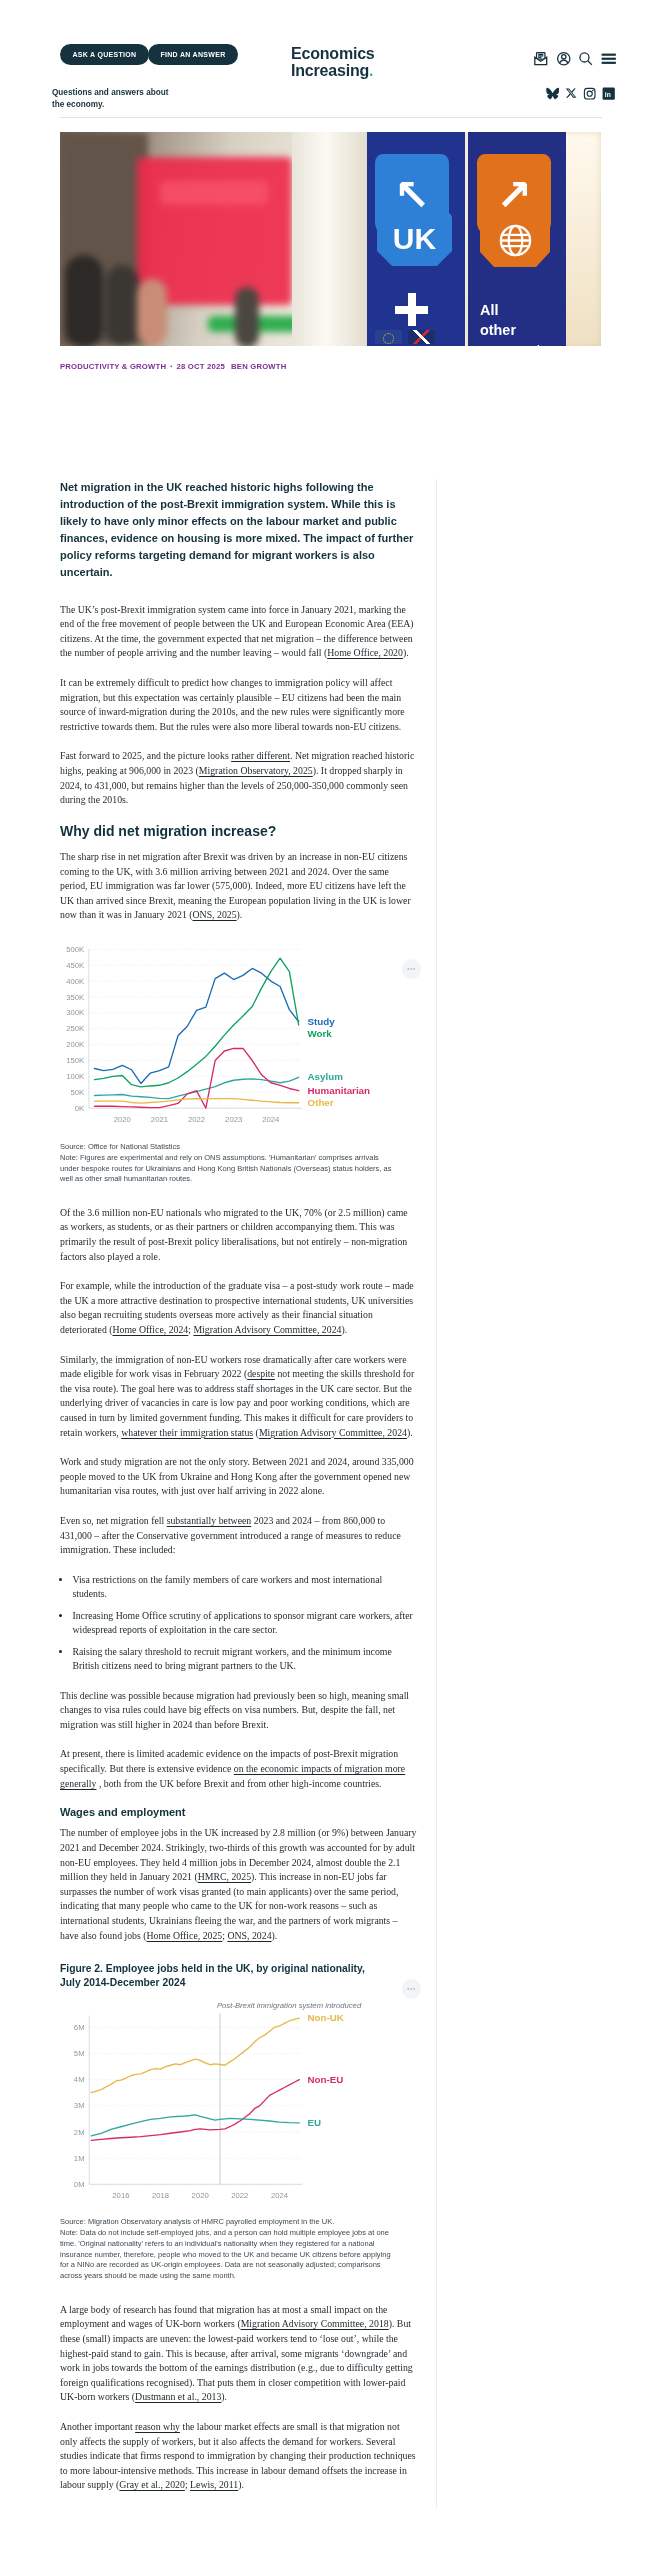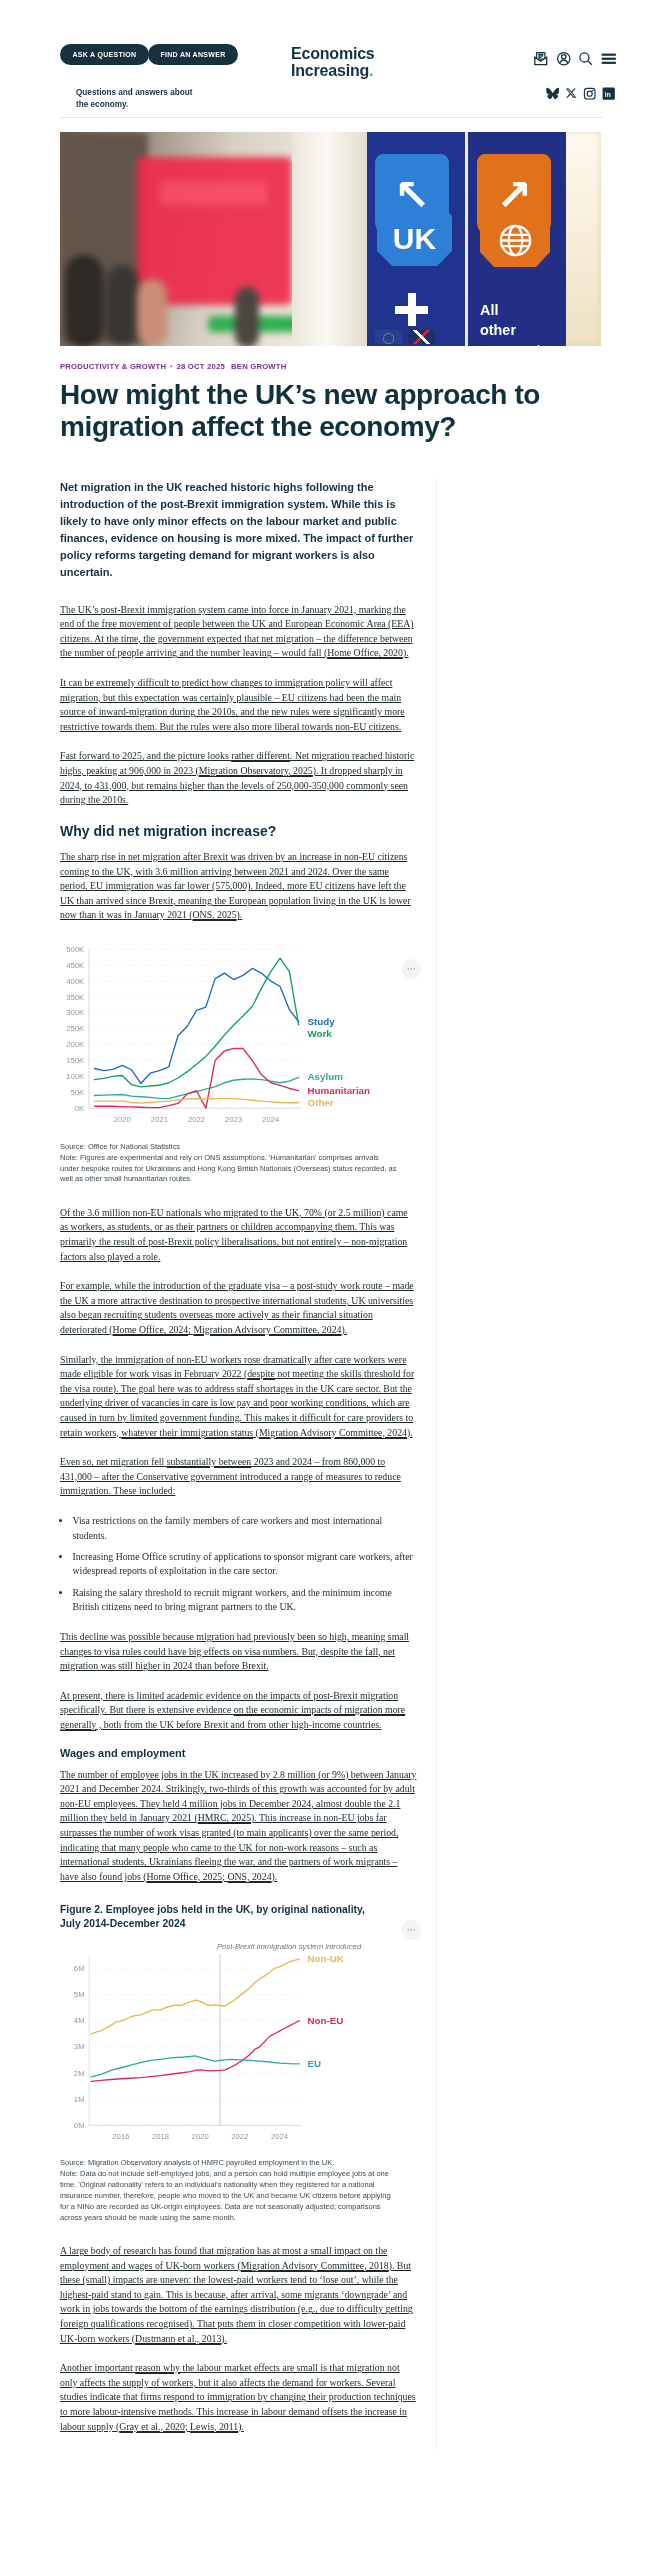--- a/index.html
+++ b/index.html
@@ -3,21 +3,21 @@
 <meta charset="utf-8">
 <style>
   html,body{margin:0;padding:0;background:#fff;}
   .page{position:relative;width:662px;height:3091px;overflow:hidden;background:#fff;
         font-family:"Liberation Sans",sans-serif;color:#14333f;}
   
   .topbar{position:relative;height:132px;}
   .pill{position:absolute;top:44px;background:#16323e;color:#fff;border:none;border-radius:12.4px;
         font:bold 7px "Liberation Sans",sans-serif;letter-spacing:0.3px;padding:7.2px 12.4px;cursor:pointer;}
   .pill.ask{left:60px;} .pill.find{left:148px;}
-  .tagline{position:absolute;left:76px;top:87px;font:bold 8.2px "Liberation Sans",sans-serif;color:#16323e;line-height:12px;}
+  .tagline{position:absolute;left:52px;top:87px;font:bold 8.2px "Liberation Sans",sans-serif;color:#16323e;line-height:12px;}
   .tagline .dot{color:#c0392b;}
   .logo{position:absolute;left:291px;top:45px;font:bold 16px "Liberation Sans",sans-serif;color:#16323e;line-height:17px;letter-spacing:-0.2px;}
   .logo .dot{color:#35b5aa;}
   .hicons{position:absolute;top:50px;left:532px;display:flex;gap:5.2px;align-items:center;}
   .hicon{width:17.5px;height:17.5px;display:flex;align-items:center;justify-content:center;cursor:pointer;}
   .hicon svg{stroke:#16323e;fill:none;stroke-width:2;}
   .social{position:absolute;top:86px;left:545px;display:flex;gap:4.6px;align-items:center;}
   .sicon{width:14.4px;height:14.4px;display:flex;align-items:center;justify-content:center;cursor:pointer;}
   .hdr-rule{position:absolute;left:60px;right:60px;top:117px;border-top:0.5px solid #e3e3e3;}
   
@@ -48,21 +48,21 @@
     background-image:linear-gradient(45deg,transparent 44%,#fff 44%,#fff 56%,transparent 56%),linear-gradient(-45deg,transparent 44%,#cc2a33 44%,#cc2a33 56%,transparent 56%);}
   .allsign{position:absolute;left:420px;top:168px;color:#fff;font:600 14.4px "Liberation Sans",sans-serif;line-height:20px;}
   
   .meta{position:absolute;left:60px;top:362px;font:bold 7.7px "Liberation Sans",sans-serif;color:#7b2f92;letter-spacing:0.2px;}
   .meta .sep{margin:0 4.1px;font-size:5.7px;vertical-align:1px;}
   .meta .author{margin-left:6.2px;}
   .title{position:absolute;left:60px;top:379px;width:546px;font:bold 28px "Liberation Sans",sans-serif;
          line-height:32px;letter-spacing:-0.4px;color:#11313d;margin:0;}
   .body-col{position:absolute;left:60px;top:479px;width:358px;padding-right:17.5px;border-right:0.5px solid #ebebeb;}
   .standfirst{font:bold 11px "Liberation Sans",sans-serif;line-height:17px;color:#14333f;margin:0 0 21.6px 0;}
-  .article p.bp{font:9.8px "Liberation Serif",serif;line-height:14.6px;color:#1d262b;margin:0 0 15px 0;text-decoration:underline;}
+  .article p.bp{font:9.8px "Liberation Serif",serif;line-height:14.6px;color:#1d262b;margin:0 0 15px 0;}
   .article h2{font:bold 14px "Liberation Sans",sans-serif;color:#11313d;margin:3.1px 0 11.3px 0;}
   .article h3{font:bold 11px "Liberation Sans",sans-serif;color:#11313d;margin:1px 0 8.2px 0;}
   .article ul{margin:0 0 15px 12.4px;padding:0;}
   .article li{font:9.8px "Liberation Serif",serif;line-height:14.6px;color:#1d262b;margin-bottom:6.7px;}
   .tlink{color:inherit;text-decoration:underline;text-underline-offset:1.5px;cursor:pointer;}
   
   .figure{position:relative;margin:18.5px 0 20.6px 0;}
   .fig-title{font:bold 10.3px "Liberation Sans",sans-serif;color:#11313d;width:319px;line-height:14.4px;margin-bottom:6.2px;}
   .fig-menu{position:absolute;top:17.5px;right:-3.1px;width:19.6px;height:19.6px;border-radius:50%;background:#f3f4f5;
             color:#b9bfc4;display:flex;align-items:center;justify-content:center;font:bold 8.8px "DejaVu Sans",sans-serif;cursor:pointer;}
@@ -196,21 +196,20 @@
         <div>All</div>
         <div>other</div>
         <div>passports</div>
       </div>
     </div>
   </div>
 
   <div class="meta">
     <span>PRODUCTIVITY &amp; GROWTH</span><span class="sep">•</span><span>28 OCT 2025</span><span class="author">BEN GROWTH</span>
   </div>
-  <h1 class="title">How might the UK’s new approach to migration affect the economy?</h1>
 
   <div class="body-col">
     <p class="standfirst">Net migration in the UK reached historic highs following the introduction of the post-Brexit immigration system. While this is likely to have only minor effects on the labour market and public finances, evidence on housing is more mixed. The impact of further policy reforms targeting demand for migrant workers is also uncertain.</p>
     <div class="article" id="article-body">
         <p class="bp">The UK’s post-Brexit immigration system came into force in January 2021, marking the end of the free movement of people between the UK and European Economic Area (EEA) citizens. At the time, the government expected that net migration – the difference between the number of people arriving and the number leaving – would fall (<a class="tlink">Home Office, 2020</a>).</p>
         <p class="bp">It can be extremely difficult to predict how changes to immigration policy will affect migration, but this expectation was certainly plausible – EU citizens had been the main source of inward-migration during the 2010s, and the new rules were significantly more restrictive towards them. But the rules were also more liberal towards non-EU citizens.</p>
         <p class="bp">Fast forward to 2025, and the picture looks <a class="tlink">rather different</a>. Net migration reached historic highs, peaking at 906,000 in 2023 (<a class="tlink">Migration Observatory, 2025</a>). It dropped sharply in 2024, to 431,000, but remains higher than the levels of 250,000-350,000 commonly seen during the 2010s.</p>
         <h2>Why did net migration increase?</h2>
         <p class="bp">The sharp rise in net migration after Brexit was driven by an increase in non-EU citizens coming to the UK, with 3.6 million arriving between 2021 and 2024. Over the same period, EU immigration was far lower (575,000). Indeed, more EU citizens have left the UK than arrived since Brexit, meaning the European population living in the UK is lower now than it was in January 2021 (<a class="tlink">ONS, 2025</a>).</p>
         <div class="figure">
@@ -252,25 +251,26 @@
               <polyline points="66.8,320.3 84.8,320.3 102.8,320.3 120.8,320.9 138.8,321.5 156.8,322.2 174.8,322.8 192.8,322.8 210.8,319.1 228.8,314.8 246.8,296.3 264.8,290.1 282.8,324.0 300.8,231.6 318.8,213.1 336.8,208.2 354.8,208.2 372.8,231.6 390.8,259.3 408.8,274.7 426.8,279.6 444.8,285.8 462.8,290.1" fill="none" stroke="#d62a68" stroke-width="2.6" stroke-linejoin="round" stroke-linecap="round"></polyline>
               <polyline points="66.8,310.4 84.8,310.4 102.8,310.4 120.8,310.4 138.8,312.9 156.8,314.1 174.8,312.9 192.8,311.7 210.8,310.4 228.8,308.0 246.8,306.1 264.8,305.5 282.8,306.1 300.8,305.5 318.8,305.5 336.8,305.5 354.8,306.8 372.8,308.6 390.8,310.4 408.8,311.7 426.8,312.9 444.8,313.5 462.8,313.5" fill="none" stroke="#e6b84a" stroke-width="2.6" stroke-linejoin="round" stroke-linecap="round"></polyline>
               <text x="480" y="162.448" class="slab" fill="#1a6cb4">Study</text>
               <text x="480" y="185.448" class="slab" fill="#10a15e">Work</text>
               <text x="480" y="270.24800000000005" class="slab" fill="#2ca89e">Asylum</text>
               <text x="480" y="296.12" class="slab" fill="#d62a68">Humanitarian</text>
               <text x="480" y="319.52799999999996" class="slab" fill="#e6b84a">Other</text>
             </svg>
           </div>
           <div class="fig-source">Source: Office for National Statistics</div>
-          <div class="fig-note">Note: Figures are experimental and rely on ONS assumptions. 'Humanitarian' comprises arrivals under bespoke routes for Ukrainians and Hong Kong British Nationals (Overseas) status recorded, as well as other small humanitarian routes.</div>
+          <div class="fig-note">Note: Figures are experimental and rely on ONS assumptions. 'Humanitarian' comprises arrivals under bespoke routes for Ukrainians and Hong Kong British Nationals (Overseas) status holders, as well as other small humanitarian routes.</div>
         </div>
         <p class="bp">Of the 3.6 million non-EU nationals who migrated to the UK, 70% (or 2.5 million) came as workers, as students, or as their partners or children accompanying them. This was primarily the result of post-Brexit policy liberalisations, but not entirely – non-migration factors also played a role.</p>
         <p class="bp">For example, while the introduction of the graduate visa – a post-study work route – made the UK a more attractive destination to prospective international students, UK universities also began recruiting students overseas more actively as their financial situation deteriorated (<a class="tlink">Home Office, 2024</a>; <a class="tlink">Migration Advisory Committee, 2024</a>).</p>
         <p class="bp">Similarly, the immigration of non-EU workers rose dramatically after care workers were made eligible for work visas in February 2022 (<a class="tlink">despite</a> not meeting the skills threshold for the visa route). The goal here was to address staff shortages in the UK care sector. But the underlying driver of vacancies in care is low pay and poor working conditions, which are caused in turn by limited government funding. This makes it difficult for care providers to retain workers, <a class="tlink">whatever their immigration status</a> (<a class="tlink">Migration Advisory Committee, 2024</a>).</p>
+        <p class="bp">Work and study migration are not the only story. Between 2021 and 2024, around 335,000 people moved to the UK from Ukraine and Hong Kong after the government opened new humanitarian visa routes, with just over half arriving in 2022 alone.</p>
         <p class="bp">Even so, net migration fell <a class="tlink">substantially between</a> 2023 and 2024 – from 860,000 to 431,000 – after the Conservative government introduced a range of measures to reduce immigration. These included:</p>
         <ul>
           <li>Visa restrictions on the family members of care workers and most international students.</li>
           <li>Increasing Home Office scrutiny of applications to sponsor migrant care workers, after widespread reports of exploitation in the care sector.</li>
           <li>Raising the salary threshold to recruit migrant workers, and the minimum income British citizens need to bring migrant partners to the UK.</li>
         </ul>
         <p class="bp">This decline was possible because migration had previously been so high, meaning small changes to visa rules could have big effects on visa numbers. But, despite the fall, net migration was still higher in 2024 than before Brexit.</p>
         <p class="bp">At present, there is limited academic evidence on the impacts of post-Brexit migration specifically. But there is extensive evidence <a class="tlink">on the economic impacts of migration more generally</a> , both from the UK before Brexit and from other high-income countries.</p>
         <h3>Wages and employment</h3>
         <p class="bp">The number of employee jobs in the UK increased by 2.8 million (or 9%) between January 2021 and December 2024. Strikingly, two-thirds of this growth was accounted for by adult non-EU employees. They held 4 million jobs in December 2024, almost double the 2.1 million they held in January 2021 (<a class="tlink">HMRC, 2025</a>). This increase in non-EU jobs far surpasses the number of work visas granted (to main applicants) over the same period, indicating that many people who came to the UK for non-work reasons – such as international students, Ukrainians fleeing the war, and the partners of work migrants – have also found jobs (<a class="tlink">Home Office, 2025</a>; <a class="tlink">ONS, 2024</a>).</p>

